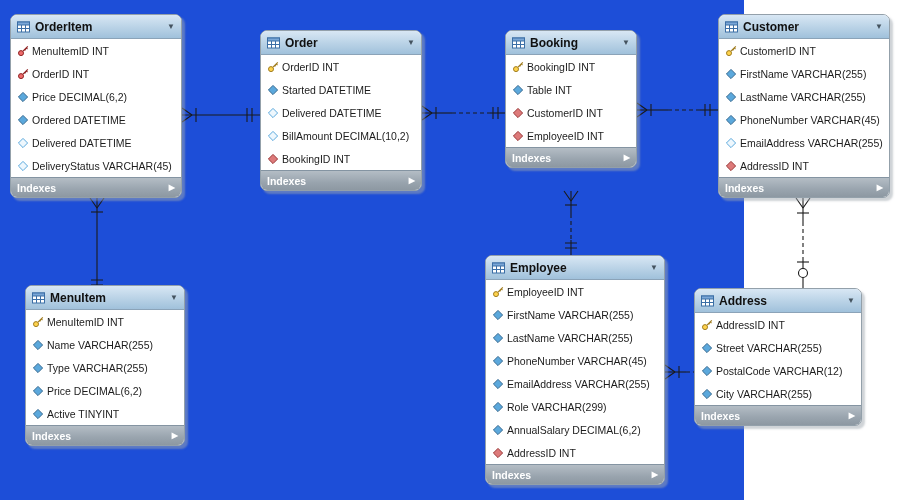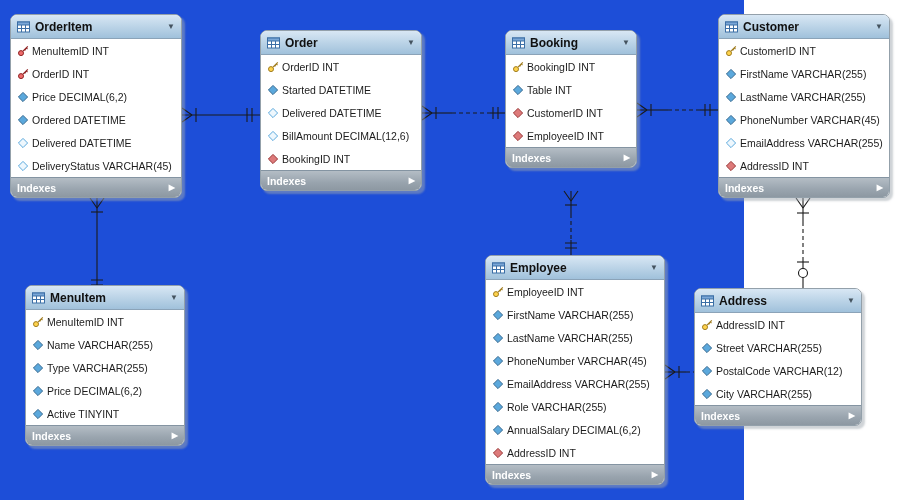--- a/index.html
+++ b/index.html
@@ -214,21 +214,21 @@
             </svg>
           </span>
           <span class="col-text">Delivered DATETIME</span>
         </div>
         <div class="col-row">
           <span class="col-icon">
             <svg width="12" height="12" viewBox="0 0 12 12">
               <path d="M6 1.4 L10.6 6 L6 10.6 L1.4 6 Z" fill="#eef7fd" stroke="#5ba8dc" stroke-width="1"></path>
             </svg>
           </span>
-          <span class="col-text">BillAmount DECIMAL(12,6)</span>
+          <span class="col-text">BillAmount DECIMAL(10,2)</span>
         </div>
         <div class="col-row">
           <span class="col-icon">
             <svg width="12" height="12" viewBox="0 0 12 12">
               <path d="M6 1.4 L10.6 6 L6 10.6 L1.4 6 Z" fill="#dd7a7a" stroke="#993333" stroke-width="1"></path>
             </svg>
           </span>
           <span class="col-text">BookingID INT</span>
         </div>
       </div>
@@ -478,21 +478,21 @@
             </svg>
           </span>
           <span class="col-text">EmailAddress VARCHAR(255)</span>
         </div>
         <div class="col-row">
           <span class="col-icon">
             <svg width="12" height="12" viewBox="0 0 12 12">
               <path d="M6 1.4 L10.6 6 L6 10.6 L1.4 6 Z" fill="#5ba8dc" stroke="#35688f" stroke-width="1"></path>
             </svg>
           </span>
-          <span class="col-text">Role VARCHAR(255)</span>
+          <span class="col-text">Role VARCHAR(299)</span>
         </div>
         <div class="col-row">
           <span class="col-icon">
             <svg width="12" height="12" viewBox="0 0 12 12">
               <path d="M6 1.4 L10.6 6 L6 10.6 L1.4 6 Z" fill="#5ba8dc" stroke="#35688f" stroke-width="1"></path>
             </svg>
           </span>
           <span class="col-text">AnnualSalary DECIMAL(6,2)</span>
         </div>
         <div class="col-row">

